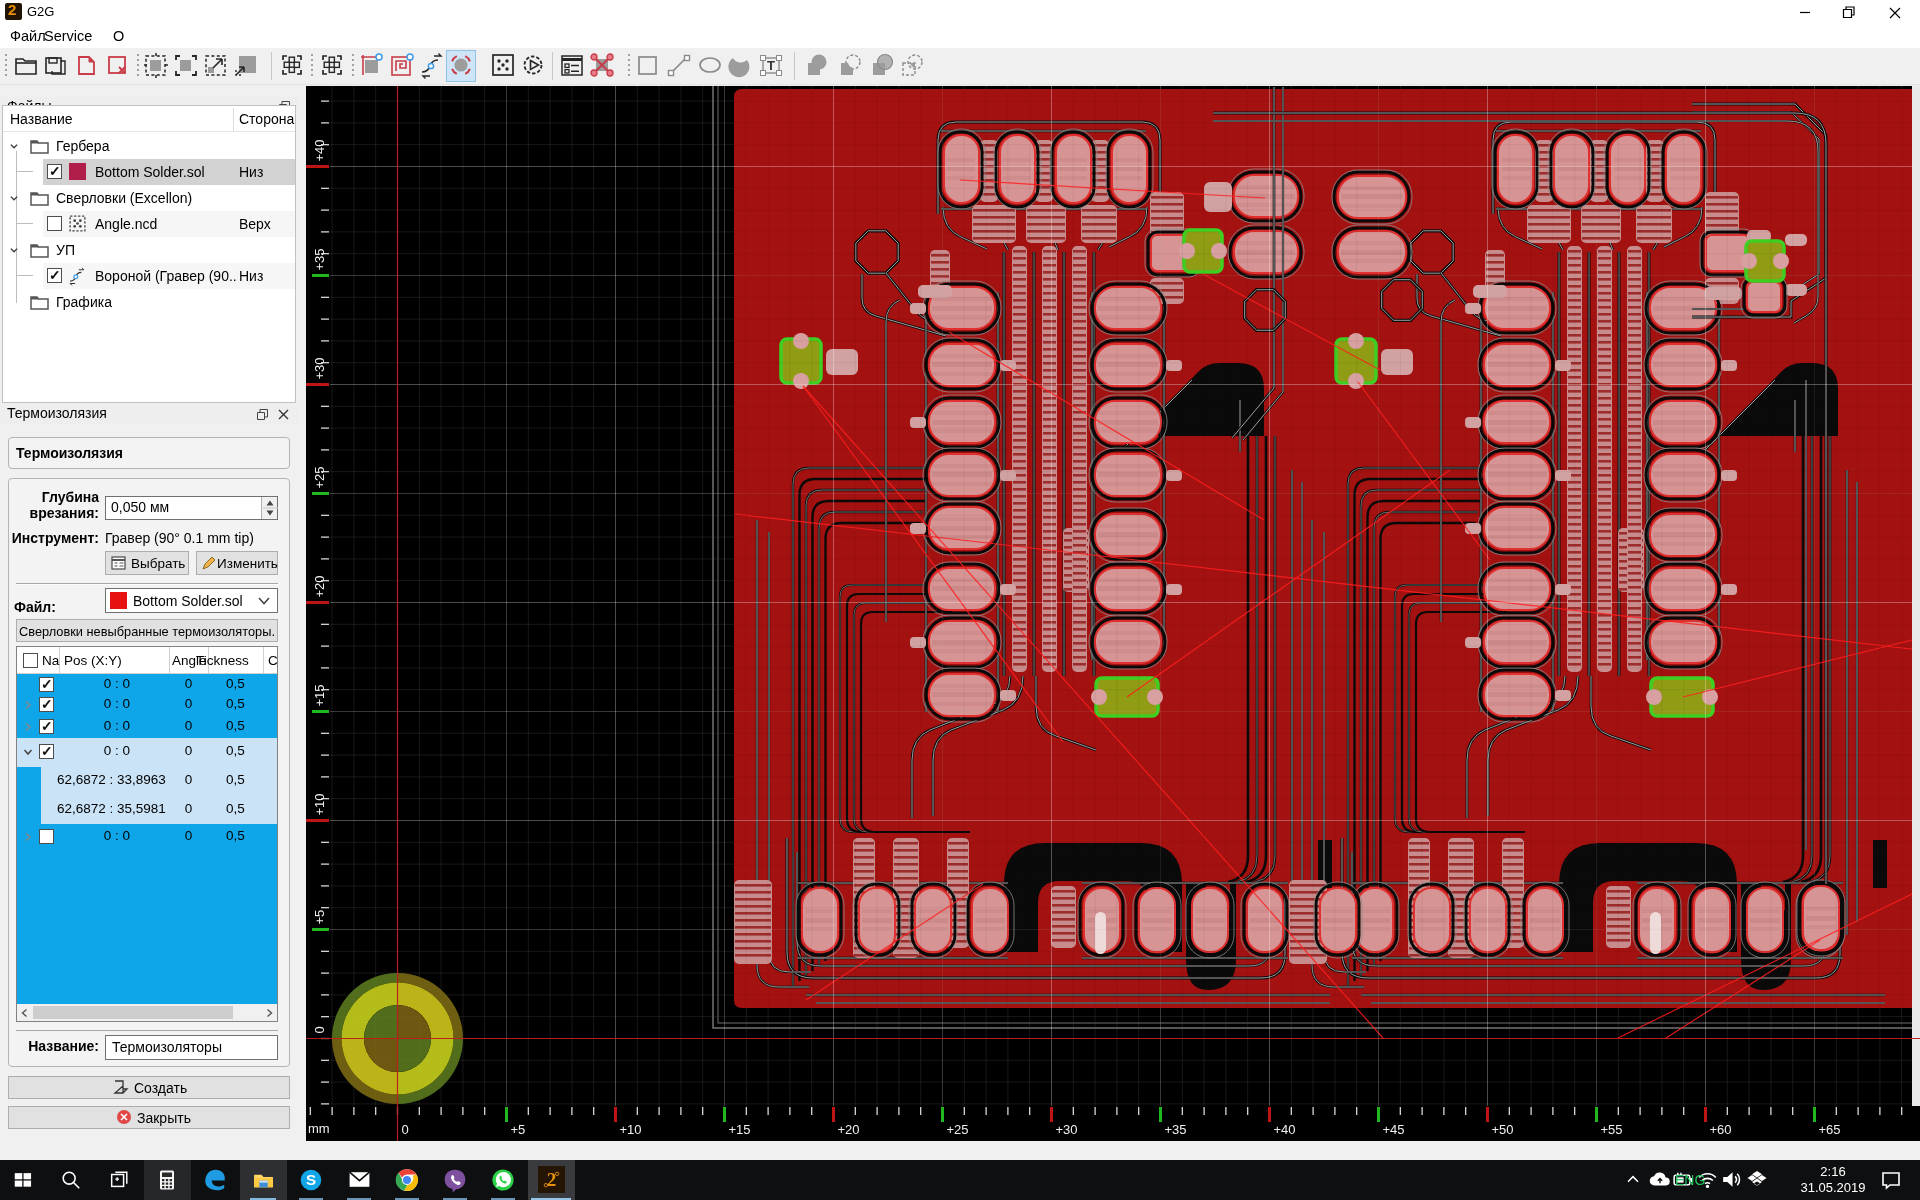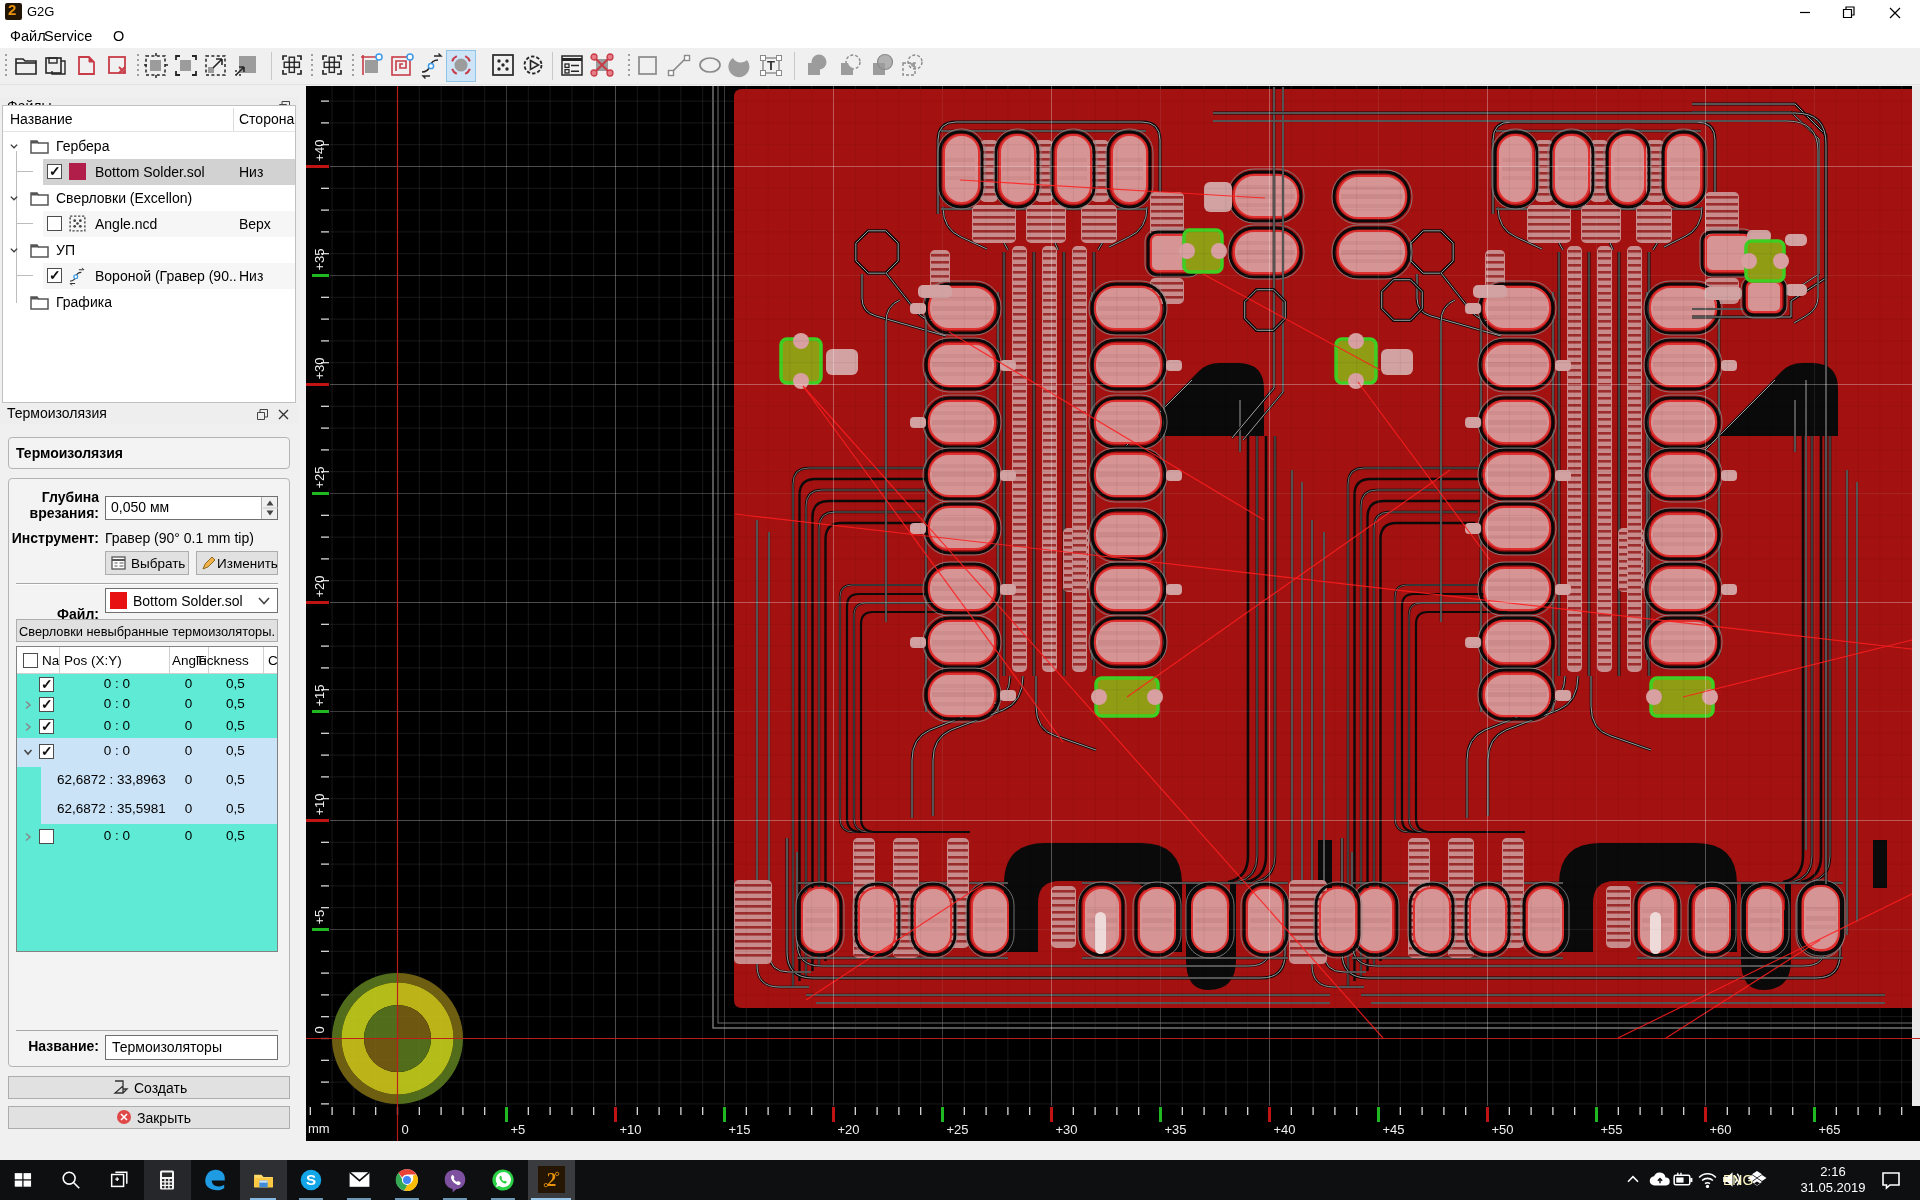--- a/index.html
+++ b/index.html
@@ -24,21 +24,21 @@
 .tree-text { position:absolute; top:5px; font-size:14px; white-space:nowrap; }
 .side-text { position:absolute; left:236px; top:5px; font-size:14px; }
 .chev { position:absolute; width:10px; height:10px; }
 .cb { position:absolute; width:15px; height:15px; border:1px solid #4d4d4d; background:#fff; }
 .cbk { position:absolute; left:1px; top:-2px; font-size:14px; font-weight:bold; color:#111; }
 #panel2hdr { position:absolute; left:0; top:319px; width:298px; height:20px; background:#eeeeee; }
 .gbox { position:absolute; border:1px solid #b4b4b4; border-radius:4px; background:#f3f3f3; }
 .blabel { font-weight:bold; font-size:14px; position:absolute; }
 .input { position:absolute; background:#fff; border:1px solid #707070; font-size:14px; white-space:nowrap; }
 .btn { position:absolute; background:#e1e1e1; border:1px solid #adadad; font-size:14px; text-align:center; white-space:nowrap; overflow:hidden; }
-#ttable { position:absolute; left:16px; top:561px; width:262px; height:306px; background:#5eead4; border:1px solid #828282; overflow:hidden; }
+#ttable { position:absolute; left:16px; top:561px; width:262px; height:376px; background:#0ea5e9; border:1px solid #828282; overflow:hidden; }
 .tcell { position:absolute; font-size:13.5px; white-space:nowrap; }
 #statusstrip { position:absolute; left:0; top:1141px; width:1920px; height:19px; background:#f0f0f0; }
 #taskbar { position:absolute; left:0; top:1160px; width:1920px; height:40px; background:#0e0f11; }
 .tkicon { position:absolute; top:0; width:47px; height:40px; }
 .tkunder { position:absolute; bottom:0; height:2px; background:#76b9ed; }
 svg { display:block; }
 .abs { position:absolute; }
 </style></head>
 <body>
 <div id="titlebar">
@@ -326,21 +326,21 @@
         <path d="M3.5 8 h3 M3.5 11 h3 M8.5 8 h4 M8.5 11 h4" stroke="#555"></path>
       </svg>
       <div class="abs" style="left:131px;top:131px;font-size:13.5px">Выбрать</div>
       <div class="btn" style="left:196px;top:126px;width:82px;height:24px"></div>
       <svg class="abs" style="left:201px;top:130px" width="16" height="16" viewBox="0 0 16 16">
         <path d="M2 14 l2.2 -5.2 L11 2 l3 3 -6.8 6.8 Z" fill="#f2b24a" stroke="#8a6a20" stroke-width="1"></path>
       </svg>
       <div class="abs" style="left:217px;top:131px;font-size:13.5px">Изменить</div>
       <div class="abs" style="left:16px;top:158px;width:262px;height:1px;background:#a8a8a8"></div>
       <div class="abs" style="left:16px;top:159px;width:262px;height:1px;background:#fdfdfd"></div>
-      <div class="blabel" style="left:14px;top:181px;width:85px;text-align:right">Файл:</div>
+      <div class="blabel" style="left:14px;top:174px;width:85px;text-align:left">Файл:</div>
       <div class="input" style="left:105px;top:163px;width:173px;height:25px"></div>
       <div class="abs" style="left:110px;top:167px;width:17px;height:17px;background:#e81111"></div>
       <div class="abs" style="left:133px;top:168px;font-size:14px">Bottom Solder.sol</div>
       <svg class="abs" style="left:258px;top:172px" width="12" height="8" viewBox="0 0 12 8">
         <path d="M1 1 L6 6.5 L11 1" stroke="#444" stroke-width="1.6" fill="none"></path>
       </svg>
       <div class="btn" style="left:16px;top:194px;width:262px;height:23px;font-size:12.8px;padding-top:4px">Сверловки невыбранные термоизоляторы.</div>
       <div class="abs" style="left:16px;top:605px;width:262px;height:1px;background:#a8a8a8"></div>
       <div class="blabel" style="left:14px;top:613px;width:85px;text-align:right">Название:</div>
       <div class="input" style="left:105px;top:610px;width:173px;height:25px;padding:3px 6px">Термоизоляторы</div>
@@ -2280,20 +2280,20 @@
         </g>
       </svg>
     </div>
     <div class="tkicon" style="left:1742px;width:30px">
       <svg style="position:absolute;left:3px;top:8px" width="24" height="24" viewBox="0 0 24 24">
         <g fill="#ffffff">
           <path d="M12 3 L7 6.3 L12 9.6 L17 6.3 Z M7 7 L2.5 10 L7 13 L11.5 10 Z M17 7 L12.5 10 L17 13 L21.5 10 Z M12 10.6 L7 13.9 L12 17.2 L17 13.9 Z M12 17.8 L8.5 15.6 L12 13.4 L15.5 15.6 Z"></path>
         </g>
       </svg>
     </div>
-    <div class="abs" style="left:1723px;top:12px;color:#fef9c3;font-size:14px">ENG</div>
+    <div class="abs" style="left:1675px;top:12px;color:#22c55e;font-size:14px">ENG</div>
     <div class="abs" style="left:1799px;top:4px;width:68px;color:#fff;font-size:13px;text-align:center;line-height:16px">2:16<br>31.05.2019</div>
     <div class="tkicon" style="left:1876px;width:30px">
       <svg style="position:absolute;left:3px;top:8px" width="24" height="24" viewBox="0 0 24 24">
         <path d="M4 5 h16 v12 h-9 l-3.5 3 v-3 H4 Z" fill="none" stroke="#ffffff" stroke-width="1.6"></path>
       </svg>
     </div>
   </div>
 
 </body></html>

